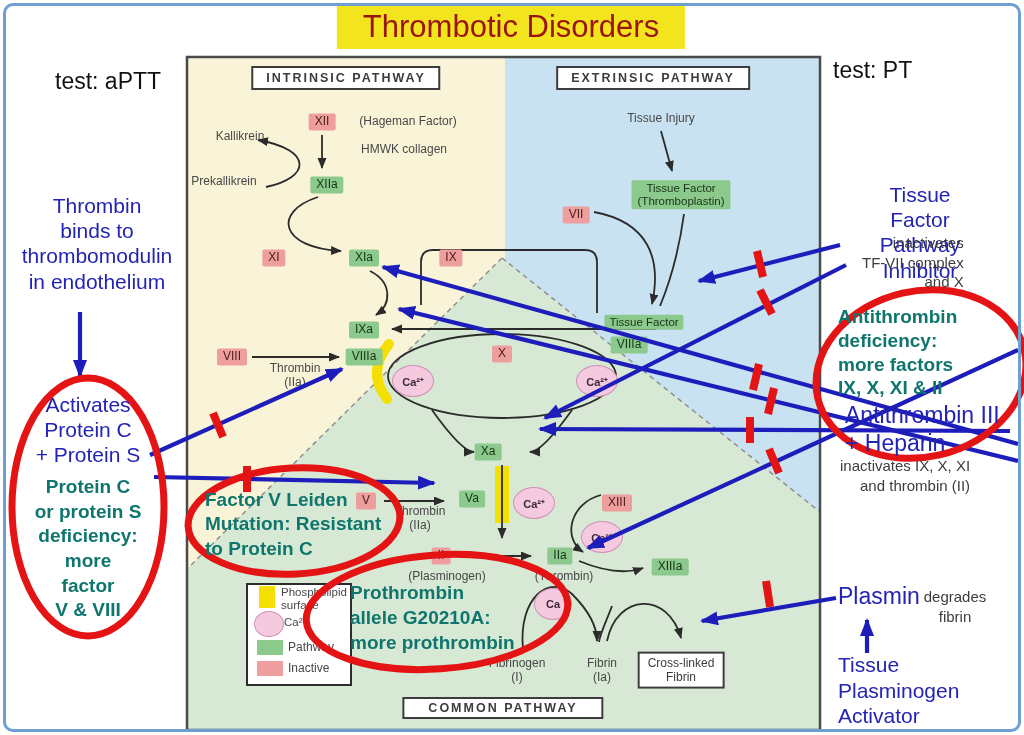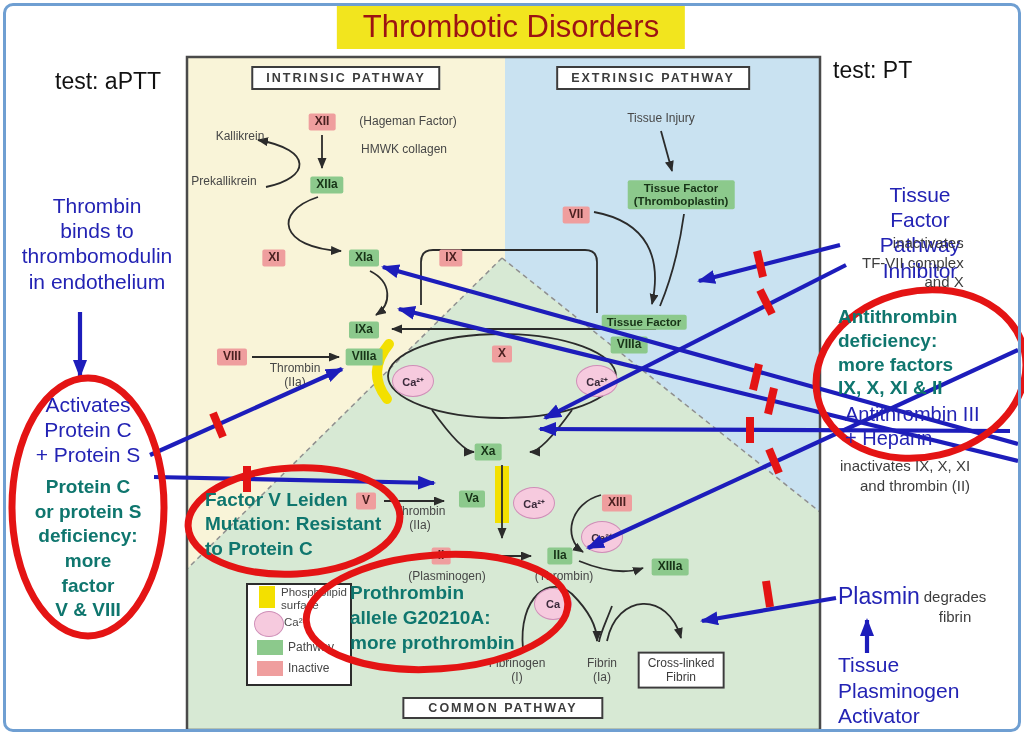--- a/index.html
+++ b/index.html
@@ -2,21 +2,21 @@
 <html><head>
 <meta charset="utf-8">
 <style>
   html,body{margin:0;padding:0;background:#fff;}
   #stage{position:relative;width:1024px;height:735px;background:#ffffff;overflow:hidden;
          font-family:"Liberation Sans", sans-serif;}
   #frame{position:absolute;left:3px;top:3px;right:3px;bottom:3px;border:3px solid #6f9fd2;border-radius:10px;pointer-events:none;}
   svg{position:absolute;left:0;top:0;}
   .abs{position:absolute;transform:translate(-50%,-50%);white-space:pre-line;}
   .tl{position:absolute;white-space:pre-line;}
-  .fbox{padding:2px 6px;font-size:12px;font-weight:bold;border-radius:2px;line-height:1.1;text-align:center;}
+  .fbox{padding:2px 6px;font-size:12px;font-weight:normal;border-radius:2px;line-height:1.1;text-align:center;}
   .pink{background:#ef9e9e;color:#4a2020;}
   .green{background:#8cc98c;color:#173317;}
   .lbl{font-size:12px;color:#474747;text-align:center;line-height:1.15;}
   .ca{background:#f6cade;border:1.5px solid #cf8fb8;border-radius:50%;
       font-size:11px;font-weight:bold;color:#3a2a3a;display:flex;align-items:center;justify-content:center;}
   .hdr{background:#fff;border:2px solid #3c3c3c;color:#3c3c3c;font-size:12.5px;font-weight:bold;
        letter-spacing:2px;padding:3px 13px;white-space:nowrap;}
   .wbox{background:#fff;border:2px solid #3c3c3c;color:#3c3c3c;font-size:12px;text-align:center;line-height:1.2;padding:2px 8px;}
   .blue-note{color:#2323b4;text-align:center;line-height:1.2;}
   .red-note{color:#0f766e;font-weight:bold;line-height:1.28;}
@@ -190,21 +190,21 @@
 
   <div class="abs blue-note" style="left:920px;top:232px;font-size:21px">Tissue Factor
 Pathway Inhibitor</div>
   <div class="tl gray-note" style="left:862px;top:233px">inactivates
 TF-VII complex
 and X</div>
   <div class="tl red-note" style="left:838px;top:305px;font-size:19px;line-height:1.25">Antithrombin
 deficiency:
 more factors
 IX, X, XI &amp; II</div>
-  <div class="tl blue-note" style="left:845px;top:402px;font-size:20px;text-align:left">Antithrombin III
+  <div class="tl blue-note" style="left:845px;top:402px;font-size:23px;text-align:left">Antithrombin III
 + Heparin</div>
   <div class="tl gray-note" style="left:840px;top:456px">inactivates IX, X, XI
 and thrombin (II)</div>
 
   <div class="tl blue-note" style="left:838px;top:583px;font-size:23px">Plasmin</div>
   <div class="tl gray-note" style="left:915px;top:587px;text-align:center;width:80px">degrades
 fibrin</div>
   <div class="tl blue-note" style="left:838px;top:652px;font-size:21px;text-align:left;line-height:1.22">Tissue
 Plasminogen
 Activator</div>

